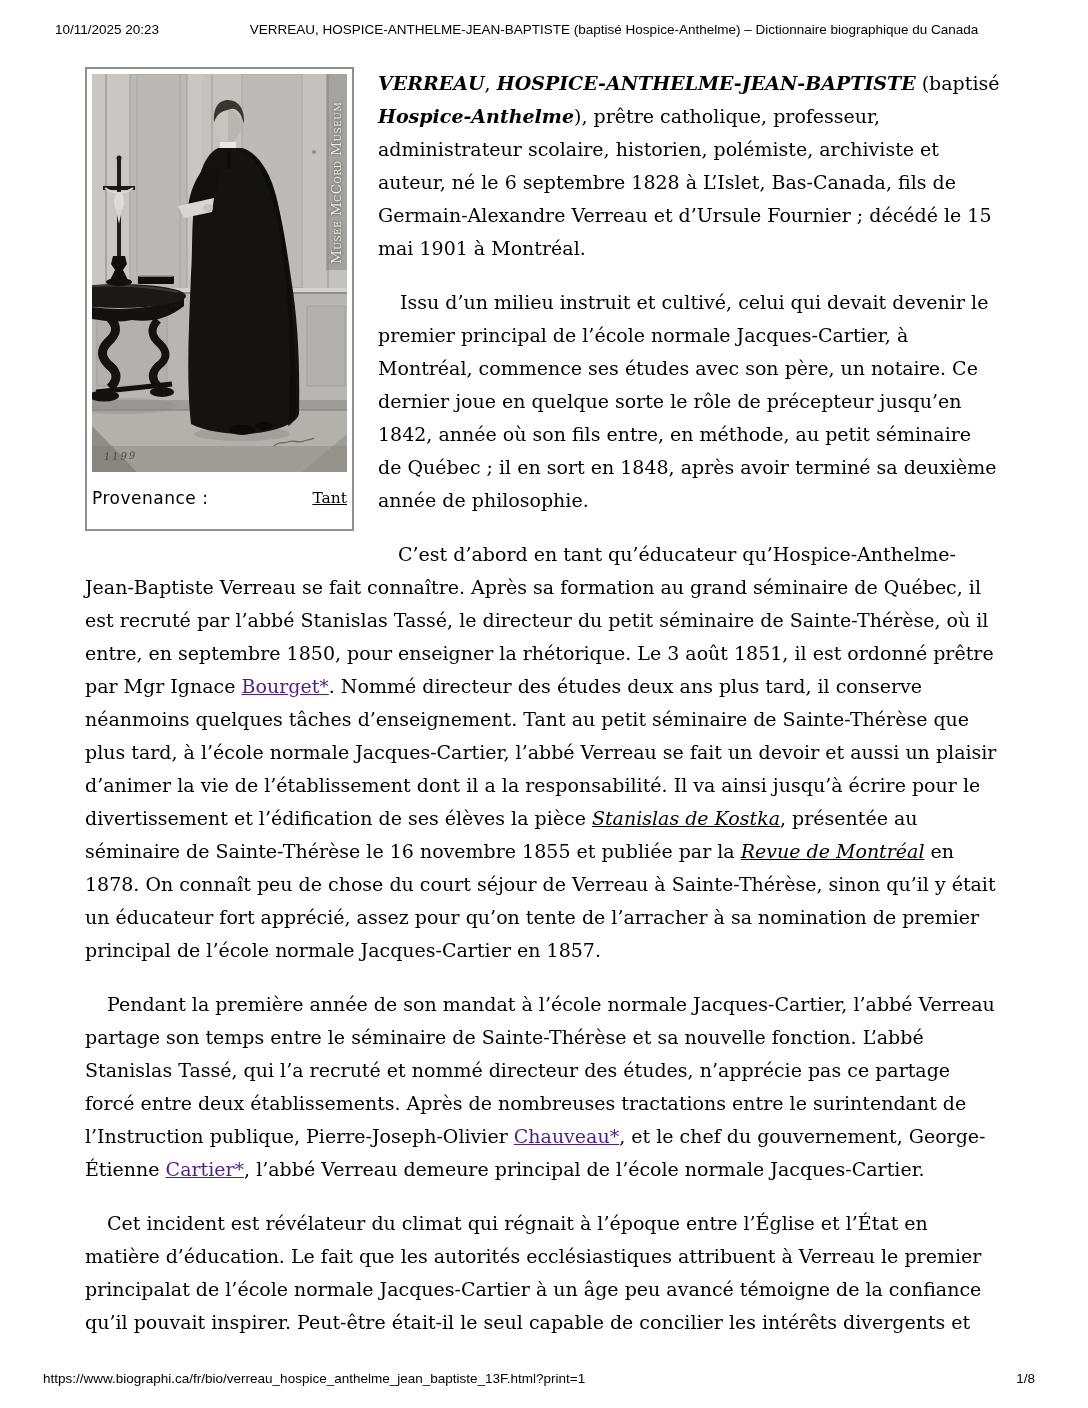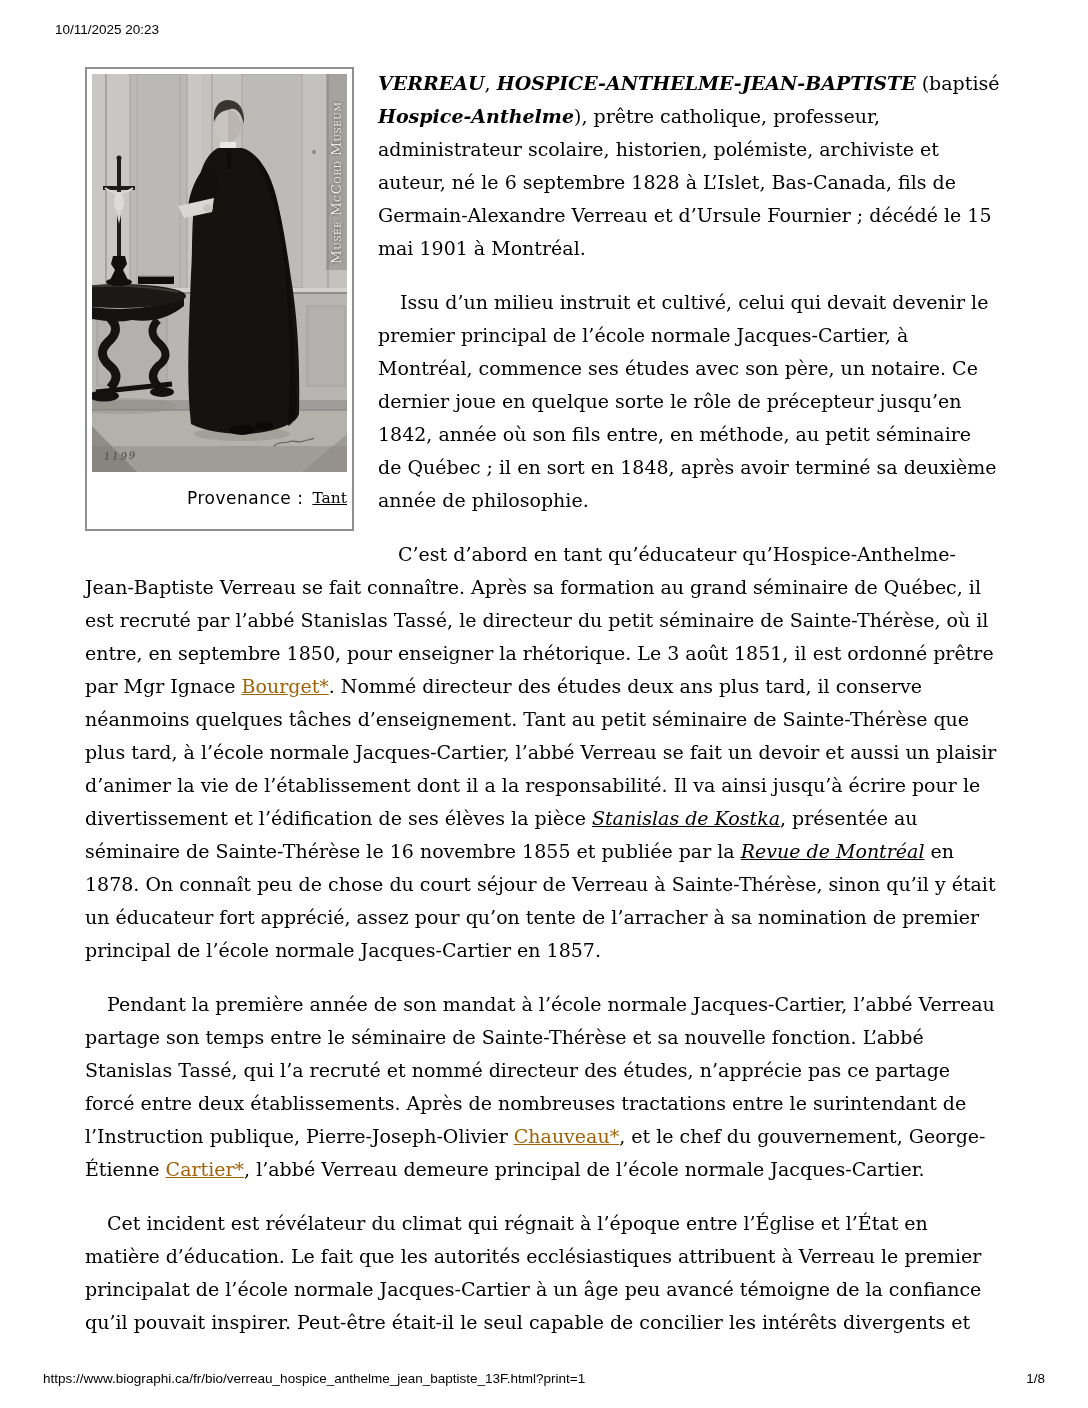--- a/index.html
+++ b/index.html
@@ -6,56 +6,57 @@
   body{width:1088px;height:1408px;position:relative;overflow:hidden;color:#000;
        font-family:"DejaVu Serif",serif;}
 
   
   .print-hdr{position:absolute;top:0;left:12px;right:0;display:flex;align-items:baseline;
              padding:22px 43px 0 43px;font-family:"Liberation Sans",sans-serif;
              font-size:13.5px;line-height:16px;color:#000;}
   .print-hdr .hdr-date{white-space:nowrap;}
   .print-hdr .hdr-title{flex:1;text-align:center;padding-left:24px;white-space:nowrap;
                         overflow:hidden;}
-  .print-ftr{position:absolute;left:0;right:0;bottom:22px;display:flex;
+  .print-ftr{position:absolute;left:0;right:10px;bottom:22px;display:flex;
              justify-content:space-between;align-items:baseline;padding:0 43px;
              font-family:"Liberation Sans",sans-serif;font-size:13.5px;color:#000;}
 
   
   .article{position:absolute;left:85px;right:88px;top:67px;
            font-size:19px;line-height:33px;text-align:left;}
   .article p{margin:0 0 21px 0;}
   .article p.first-indent{text-indent:22px;}
   .article p.big-indent{clear:left;text-indent:313px;}
   .b{font-weight:bold;font-style:italic;}
   .i{font-style:italic;text-decoration:underline;}
-  a.doc-link{color:#a16207;text-decoration:underline;}
+  a.doc-link{color:#4c1d95;text-decoration:underline;}
 
   
   .figure-box{float:left;width:269px;box-sizing:border-box;border:2px solid #8f8f8f;
               background:#fff;padding:5px;margin:0 24px 5px 0;}
   .photo-wrap{position:relative;width:255px;height:398px;}
   .photo-wrap svg{display:block;}
   .museum-credit{position:absolute;top:0;right:0;height:196px;width:21px;
                  box-sizing:border-box;writing-mode:vertical-rl;transform:rotate(180deg);
                  background:rgba(95,93,88,0.30);color:#edebe6;
                  font-family:"DejaVu Serif",serif;font-size:13.5px;font-variant:small-caps;
                  letter-spacing:0.5px;line-height:21px;padding:6px 0 2px 0;text-align:left;
                  text-shadow:0 0 3px rgba(40,40,36,0.85);}
-  .figure-caption{height:52px;display:flex;align-items:center;justify-content:flex-end;
+  .figure-caption{height:52px;display:flex;align-items:center;justify-content:space-between;
                   background:#fff;}
   .cap-label{font-family:"DejaVu Sans",sans-serif;font-size:17px;letter-spacing:0.5px;}
   .cap-link{font-family:"DejaVu Serif",serif;font-size:15.5px;color:#000;
             text-decoration:underline;margin-left:9px;}
 </style>
 </head>
 <body>
 
 <div class="print-hdr">
   <span class="hdr-date">10/11/2025 20:23</span>
+  <span class="hdr-title">VERREAU, HOSPICE-ANTHELME-JEAN-BAPTISTE (baptisé Hospice-Anthelme) – Dictionnaire biographique du Canada</span>
 </div>
 
 <div class="article">
 
   <div class="figure-box">
     <div class="photo-wrap">
       <svg width="255" height="398" viewBox="0 0 255 398" xmlns="http://www.w3.org/2000/svg">
 
         <g>
           <rect width="255" height="398" fill="#c3c2bf"></rect>

